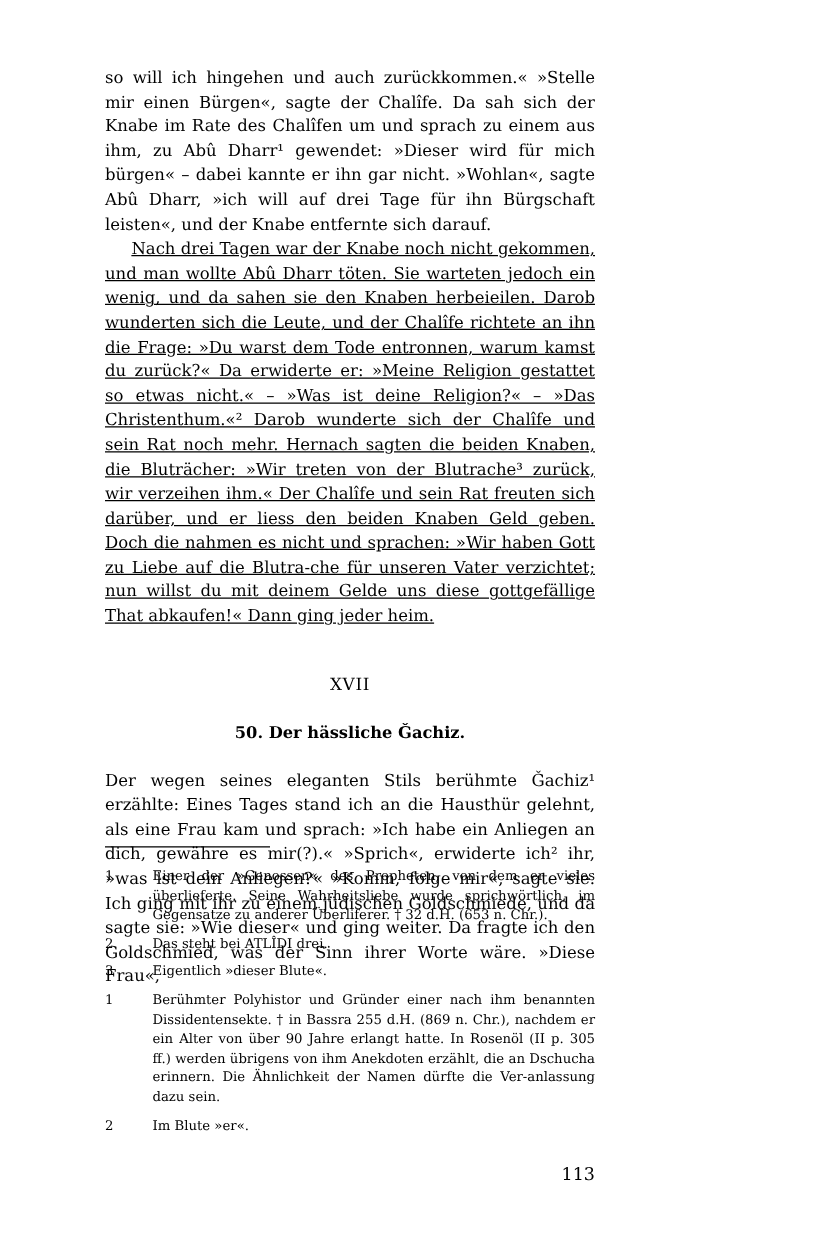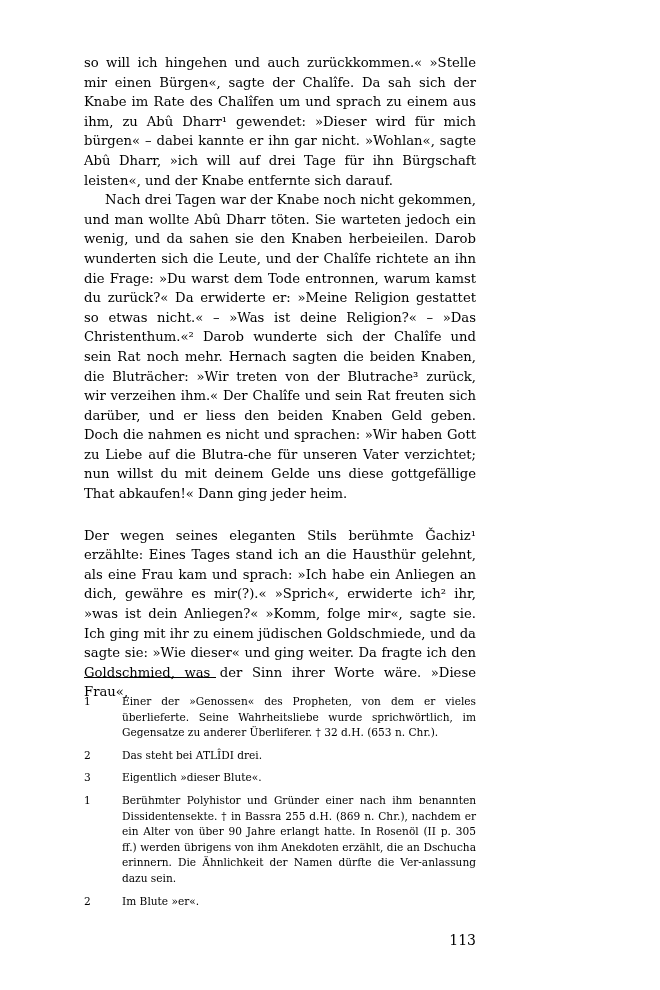--- a/index.html
+++ b/index.html
@@ -23,20 +23,21 @@
   .body-text p {
     margin: 0;
     font-size: 13.2px;
     line-height: 19.6px;
     text-align: justify;
     text-justify: inter-word;
     hyphens: manual;
   }
   .body-text p.indent {
     text-indent: 1.6em;
+    text-decoration: underline;
   }
   .chapnum {
     text-align: center;
     font-size: 13.5px;
     margin: 36px 0 0 0;
     letter-spacing: 0.5px;
   }
   .section-title {
     text-align: center;
     font-size: 13px;
@@ -97,21 +98,23 @@
 </head>
 <body>
 
 <div class="page">
 
   <div class="body-text">
     <p>so will ich hingehen und auch zurückkommen.« »Stelle mir einen Bürgen«, sagte der Chalîfe. Da sah sich der Knabe im Rate des Chalîfen um und sprach zu einem aus ihm, zu Abû Dharr¹ gewendet: »Dieser wird für mich bürgen« – dabei kannte er ihn gar nicht. »Wohlan«, sagte Abû Dharr, »ich will auf drei Tage für ihn Bürgschaft leisten«, und der Knabe entfernte sich darauf.</p>
     <p class="indent">Nach drei Tagen war der Knabe noch nicht gekommen, und man wollte Abû Dharr töten. Sie warteten jedoch ein wenig, und da sahen sie den Knaben herbeieilen. Darob wunderten sich die Leute, und der Chalîfe richtete an ihn die Frage: »Du warst dem Tode entronnen, warum kamst du zurück?« Da erwiderte er: »Meine Religion gestattet so etwas nicht.« – »Was ist deine Religion?« – »Das Christenthum.«² Darob wunderte sich der Chalîfe und sein Rat noch mehr. Hernach sagten die beiden Knaben, die Bluträcher: »Wir treten von der Blutrache³ zurück, wir verzeihen ihm.« Der Chalîfe und sein Rat freuten sich darüber, und er liess den beiden Knaben Geld geben. Doch die nahmen es nicht und sprachen: »Wir haben Gott zu Liebe auf die Blutra-che für unseren Vater verzichtet; nun willst du mit deinem Gelde uns diese gottgefällige That abkaufen!« Dann ging jeder heim.</p>
   </div>
 
+  <div class="chapnum">XVII</div>
 
+  <div class="section-title">50. Der hässliche Ǧachiz.</div>
 
 
   <div class="body-text main-para">
     <p>Der wegen seines eleganten Stils berühmte Ǧachiz¹ erzählte: Eines Tages stand ich an die Hausthür gelehnt, als eine Frau kam und sprach: »Ich habe ein Anliegen an dich, gewähre es mir(?).« »Sprich«, erwiderte ich² ihr, »was ist dein Anliegen?« »Komm, folge mir«, sagte sie. Ich ging mit ihr zu einem jüdischen Goldschmiede, und da sagte sie: »Wie dieser« und ging weiter. Da fragte ich den Goldschmied, was der Sinn ihrer Worte wäre. »Diese Frau«,</p>
   </div>
 
   <div class="rule"></div>
 
   <div class="notes">
     <div class="note">

